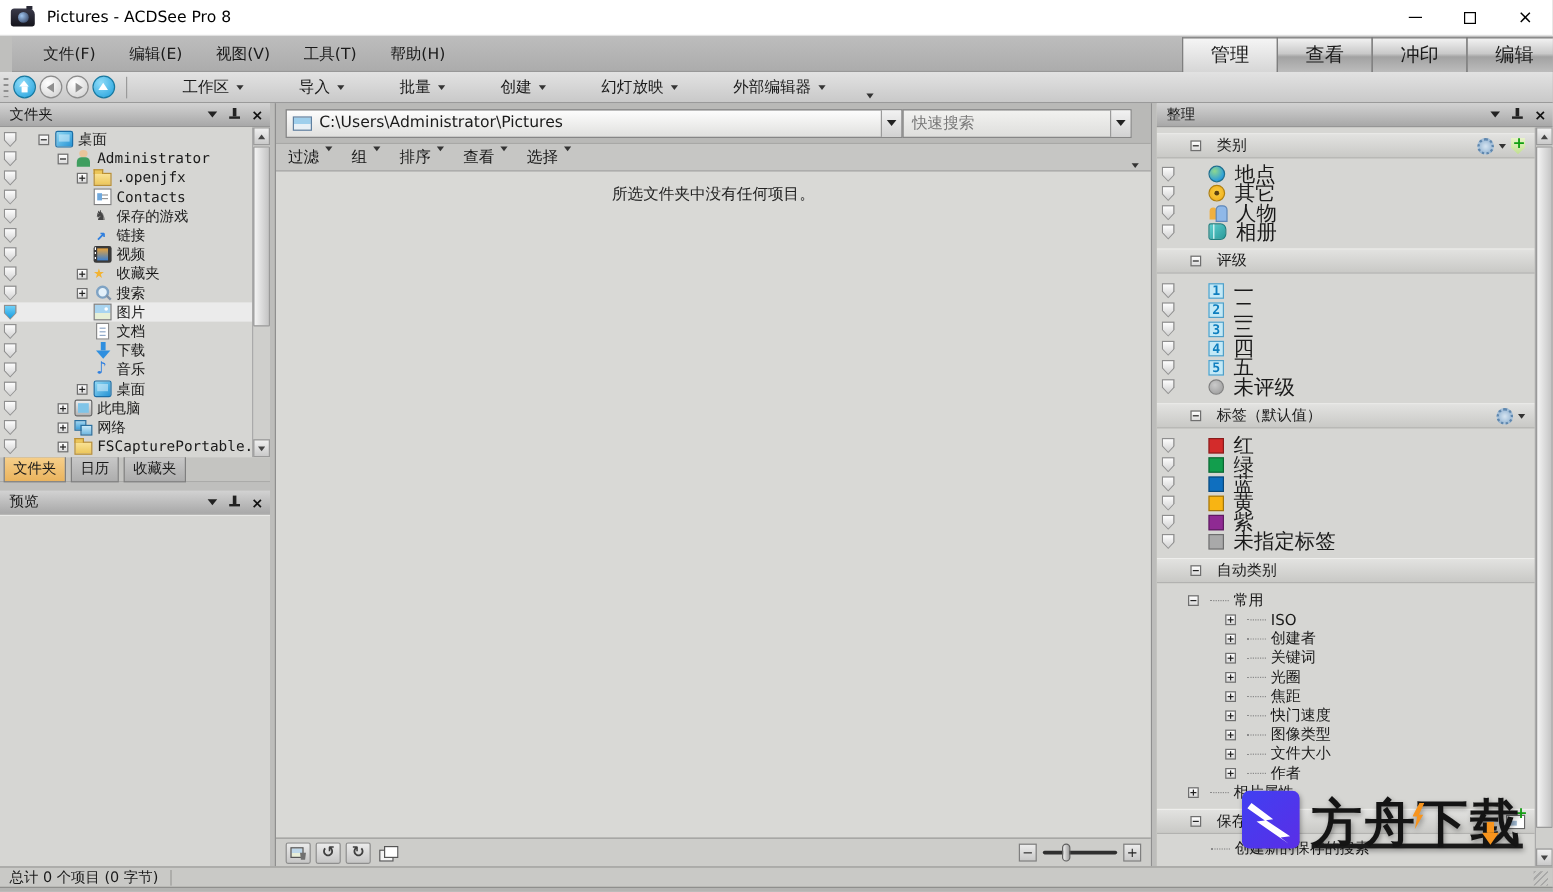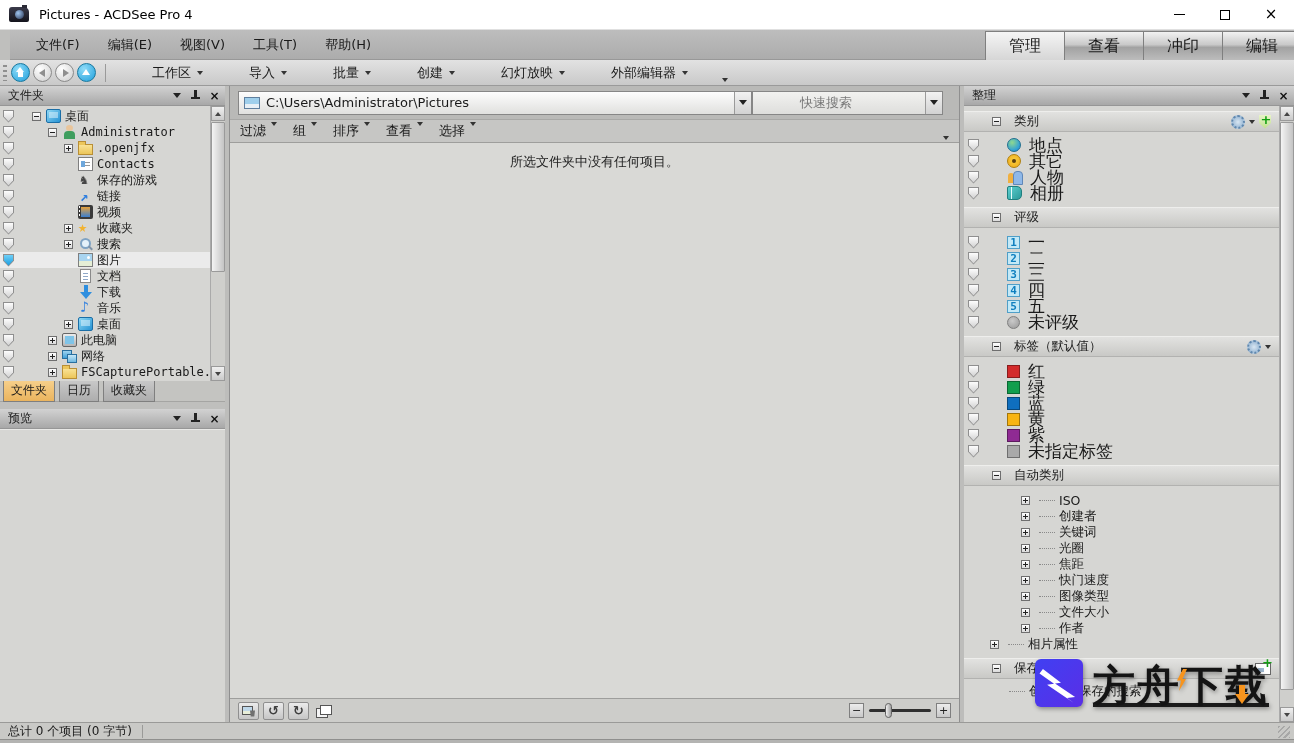--- a/index.html
+++ b/index.html
@@ -123,21 +123,21 @@
   .preview-body { height:293px; background:#d6d6d3; border-top:1px solid #e8e8e6; }
 
   
   .addr-row { height:33px; display:flex; align-items:center; padding:0 8px; background:#b9b9b7; }
   .field { height:24px; background:linear-gradient(#fdfdfd,#e0e0de); border:1px solid #868686; display:flex; align-items:center; }
   .addr-field { width:514px; }
   .search-field { width:191px; background:linear-gradient(#f2f2f0,#dededc); }
   .field .drop { margin-left:auto; width:17px; height:100%; border-left:1px solid #9a9a9a; background:linear-gradient(#f2f2f2,#d2d2d2); display:flex; align-items:center; justify-content:center; }
   .ic-address { width:16px; height:12px; margin:0 6px 0 5px; background:linear-gradient(#9fcfec 55%,#e8f0f6 45%); border:1px solid #5f7f9f; flex:none; }
   .addr-text { font-size:13px; font-family:"DejaVu Sans","Liberation Sans",sans-serif; }
-  .search-ph { color:#787878; font-size:13px; padding-left:7px;margin-left:40px; }
+  .search-ph { color:#787878; font-size:13px; padding-left:7px; }
   .filter-row { height:24px; display:flex; align-items:center; gap:16px; padding:0 10px; background:#c6c6c4; border-top:1px solid #a8a8a6; border-bottom:1px solid #9e9e9c; }
   .f-item { display:flex; align-items:flex-start; gap:5px; font-size:13px; }
   .f-more { margin-left:auto; align-self:flex-end; margin-bottom:2px; }
   .file-area { height:555px; background:#d9d9d6; text-align:center; padding-top:10px; font-size:13px; color:#222; }
   .cbottom { height:24px; background:#cdcdca; border-top:1px solid #9e9e9c; display:flex; align-items:center; padding:0 8px; }
   .bb-btn { width:21px; height:18px; border:1px solid #8f8f8f; border-radius:2px; background:linear-gradient(#ebebeb,#c6c6c6); margin-right:4px; position:relative; display:flex; align-items:center; justify-content:center; }
   .bb-discard::before { content:""; position:absolute; left:3px; top:3px; width:9px; height:7px; border:1px solid #555; background:linear-gradient(#bfd8ea 55%,#e8eed8 45%); }
   .bb-discard::after { content:""; position:absolute; right:3px; bottom:2px; width:5px; height:7px; background:#707070; clip-path:polygon(0 15%,100% 15%,85% 100%,15% 100%); }
   .bb-rot { font-size:13px; font-weight:bold; color:#3f3f3f; line-height:1; }
   .bb-flat { border:none; background:none; }
@@ -195,21 +195,21 @@
   .bottom-sliver { position:absolute; left:0; top:739px; width:1294px; height:4px; background:#b4b4b2; border-top:1px solid #8f8f8d; overflow:hidden; }
   .grip-dots { position:absolute; right:4px; top:726px; width:12px; height:12px; background:repeating-linear-gradient(135deg,#9a9a9a 0 1.5px,transparent 1.5px 4px); opacity:.7; }
 </style>
 </head>
 <body>
 
 <div class="app">
 
   <div class="titlebar">
     <span class="cam-icon"></span>
-    <span class="title-text">Pictures - ACDSee Pro 4</span>
+    <span class="title-text">Pictures - ACDSee Pro 8</span>
     <div class="win-btns">
       <div class="win-btn">
           <span class="glyph-min"></span>
         </div>
       <div class="win-btn">
           <span class="glyph-max"></span>
         </div>
       <div class="win-btn">
           <span class="glyph-close">×</span>
         </div>
@@ -681,20 +681,25 @@
               </div>
 
           </div>
 
           <div class="sec-head">
             <span class="exp minus"></span>
             <span>自动类别</span>
           </div>
           <div style="padding-top:6px">
 
+              <div class="arow d0">
+                <span class="exp minus"></span>
+                <span class="dots"></span>
+                <span class="lbl">常用</span>
+              </div>
 
               <div class="arow d1">
                 <span class="exp plus"></span>
                 <span class="dots"></span>
                 <span class="lbl">ISO</span>
               </div>
 
               <div class="arow d1">
                 <span class="exp plus"></span>
                 <span class="dots"></span>

